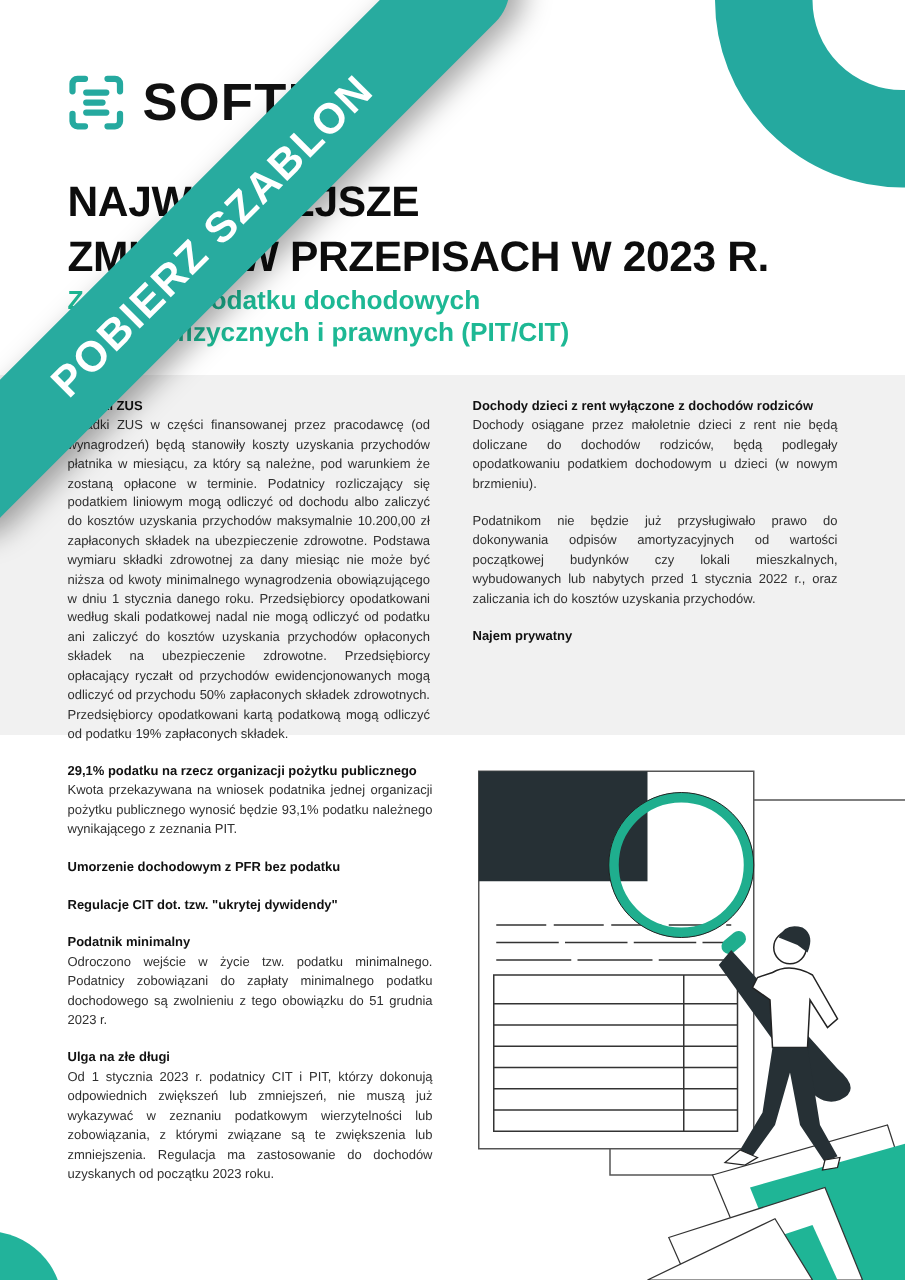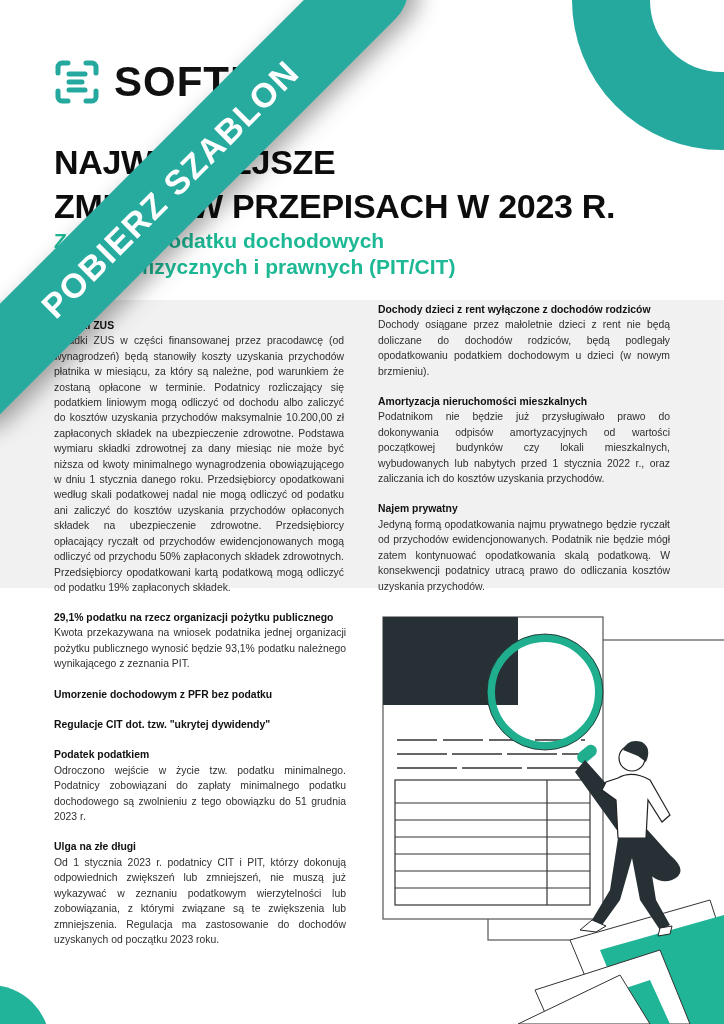--- a/index.html
+++ b/index.html
@@ -21,21 +21,21 @@
     .logo-mark { width: 46px; height: 46px; position: relative; }
     .logo-text { font-weight: 700; font-size: 42px; letter-spacing: 1px; color: #111; font-family: "Liberation Sans", sans-serif; }
 
     .title { position: absolute; left: 54px; top: 140px; font-weight: 700; color: #0d0d0d; font-size: 34px; line-height: 44px; letter-spacing: -0.3px; }
     .subtitle { position: absolute; left: 54px; top: 228px; font-weight: 700; color: #1db894; font-size: 21px; line-height: 26px; }
 
     .gray-band { position: absolute; left: 0; top: 300px; width: 724px; height: 288px; background: #f1f1f1; }
 
     .col { position: absolute; font-size: 10.4px; line-height: 15.4px; color: #2f2f2f; text-align: justify; }
     .col-left-top { left: 54px; top: 318px; width: 290px; }
-    .col-right-top { left: 378px; top: 302px; width: 292px; }
+    .col-right-top { left: 378px; top: 318px; width: 292px; }
     .col-left-bottom { left: 54px; top: 610px; width: 292px; }
 
     .section { margin-bottom: 15px; }
     .section h3 { font-size: 10.4px; font-weight: 700; color: #111; line-height: 15.4px; text-align: left; }
     .section p { margin: 0; }
 
     .banner {
       position: absolute; left: -150px; top: 150px;
       width: 640px; height: 78px; background: #28ab9f;
       transform: rotate(-45deg); transform-origin: center;
@@ -84,42 +84,40 @@
     <p>Składki ZUS w części finansowanej przez pracodawcę (od wynagrodzeń) będą stanowiły koszty uzyskania przychodów płatnika w miesiącu, za który są należne, pod warunkiem że zostaną opłacone w terminie. Podatnicy rozliczający się podatkiem liniowym mogą odliczyć od dochodu albo zaliczyć do kosztów uzyskania przychodów maksymalnie 10.200,00 zł zapłaconych składek na ubezpieczenie zdrowotne. Podstawa wymiaru składki zdrowotnej za dany miesiąc nie może być niższa od kwoty minimalnego wynagrodzenia obowiązującego w dniu 1 stycznia danego roku. Przedsiębiorcy opodatkowani według skali podatkowej nadal nie mogą odliczyć od podatku ani zaliczyć do kosztów uzyskania przychodów opłaconych składek na ubezpieczenie zdrowotne. Przedsiębiorcy opłacający ryczałt od przychodów ewidencjonowanych mogą odliczyć od przychodu 50% zapłaconych składek zdrowotnych. Przedsiębiorcy opodatkowani kartą podatkową mogą odliczyć od podatku 19% zapłaconych składek.</p>
   </div>
 </div>
 
 <div class="col col-right-top">
   <div class="section">
     <h3>Dochody dzieci z rent wyłączone z dochodów rodziców</h3>
     <p>Dochody osiągane przez małoletnie dzieci z rent nie będą doliczane do dochodów rodziców, będą podlegały opodatkowaniu podatkiem dochodowym u dzieci (w nowym brzmieniu).</p>
   </div>
   <div class="section">
-    <h3>Amortyzacja nieruchomości mieszkalnych</h3>
     <p>Podatnikom nie będzie już przysługiwało prawo do dokonywania odpisów amortyzacyjnych od wartości początkowej budynków czy lokali mieszkalnych, wybudowanych lub nabytych przed 1 stycznia 2022 r., oraz zaliczania ich do kosztów uzyskania przychodów.</p>
   </div>
   <div class="section">
     <h3>Najem prywatny</h3>
-    <p>Jedyną formą opodatkowania najmu prywatnego będzie ryczałt od przychodów ewidencjonowanych. Podatnik nie będzie mógł zatem kontynuować opodatkowania skalą podatkową. W konsekwencji podatnicy utracą prawo do odliczania kosztów uzyskania przychodów.</p>
   </div>
 </div>
 
 <div class="col col-left-bottom">
   <div class="section">
     <h3>29,1% podatku na rzecz organizacji pożytku publicznego</h3>
     <p>Kwota przekazywana na wniosek podatnika jednej organizacji pożytku publicznego wynosić będzie 93,1% podatku należnego wynikającego z zeznania PIT.</p>
   </div>
   <div class="section">
     <h3>Umorzenie dochodowym z PFR bez podatku</h3>
   </div>
   <div class="section">
     <h3>Regulacje CIT dot. tzw. "ukrytej dywidendy"</h3>
   </div>
   <div class="section">
-    <h3>Podatek podatkiem</h3>
+    <h3>Podatnik minimalny</h3>
     <p>Odroczono wejście w życie tzw. podatku minimalnego. Podatnicy zobowiązani do zapłaty minimalnego podatku dochodowego są zwolnieniu z tego obowiązku do 51 grudnia 2023 r.</p>
   </div>
   <div class="section">
     <h3>Ulga na złe długi</h3>
     <p>Od 1 stycznia 2023 r. podatnicy CIT i PIT, którzy dokonują odpowiednich zwiększeń lub zmniejszeń, nie muszą już wykazywać w zeznaniu podatkowym wierzytelności lub zobowiązania, z którymi związane są te zwiększenia lub zmniejszenia. Regulacja ma zastosowanie do dochodów uzyskanych od początku 2023 roku.</p>
   </div>
 </div>
 
 <svg class="illustration" viewBox="0 0 354 424">
 

